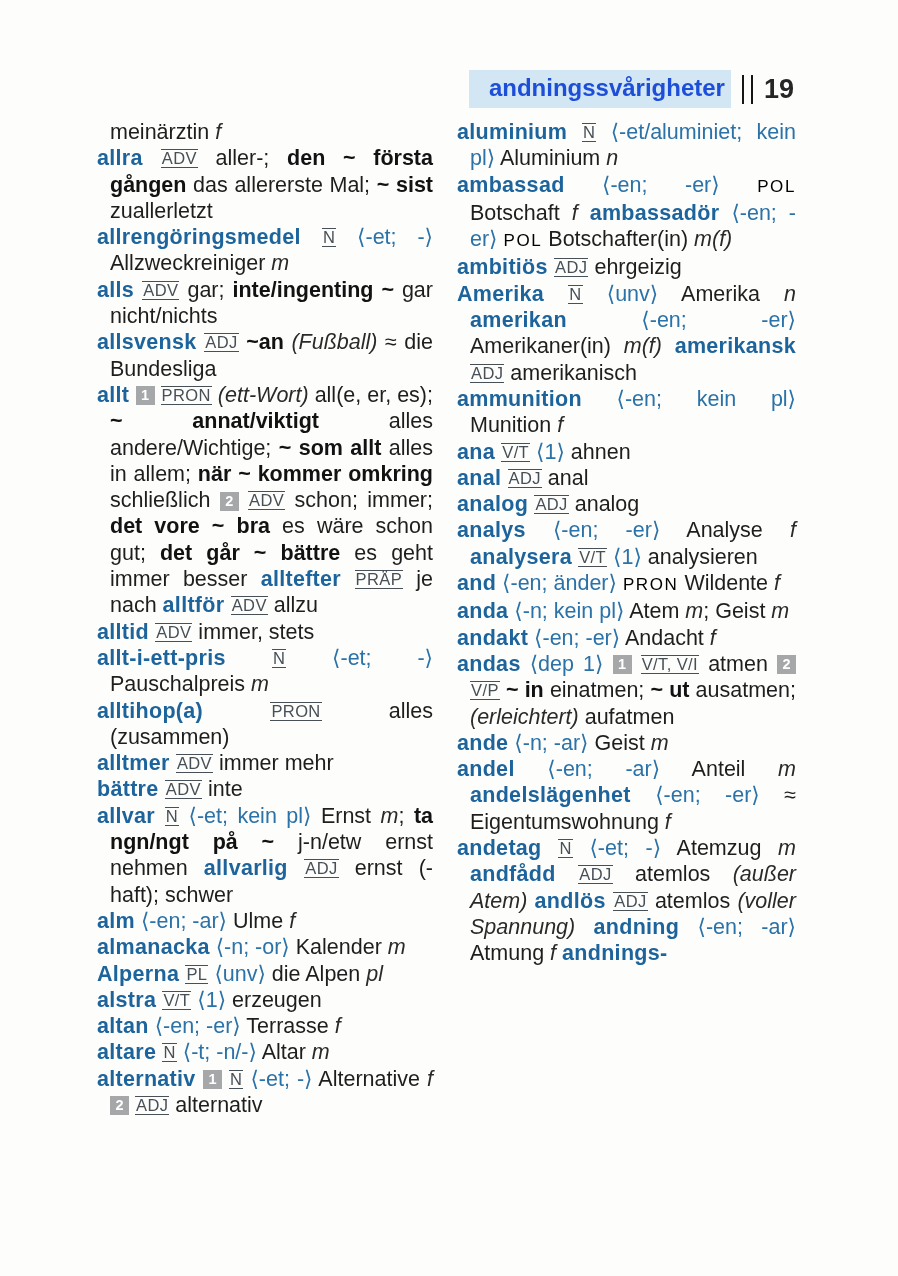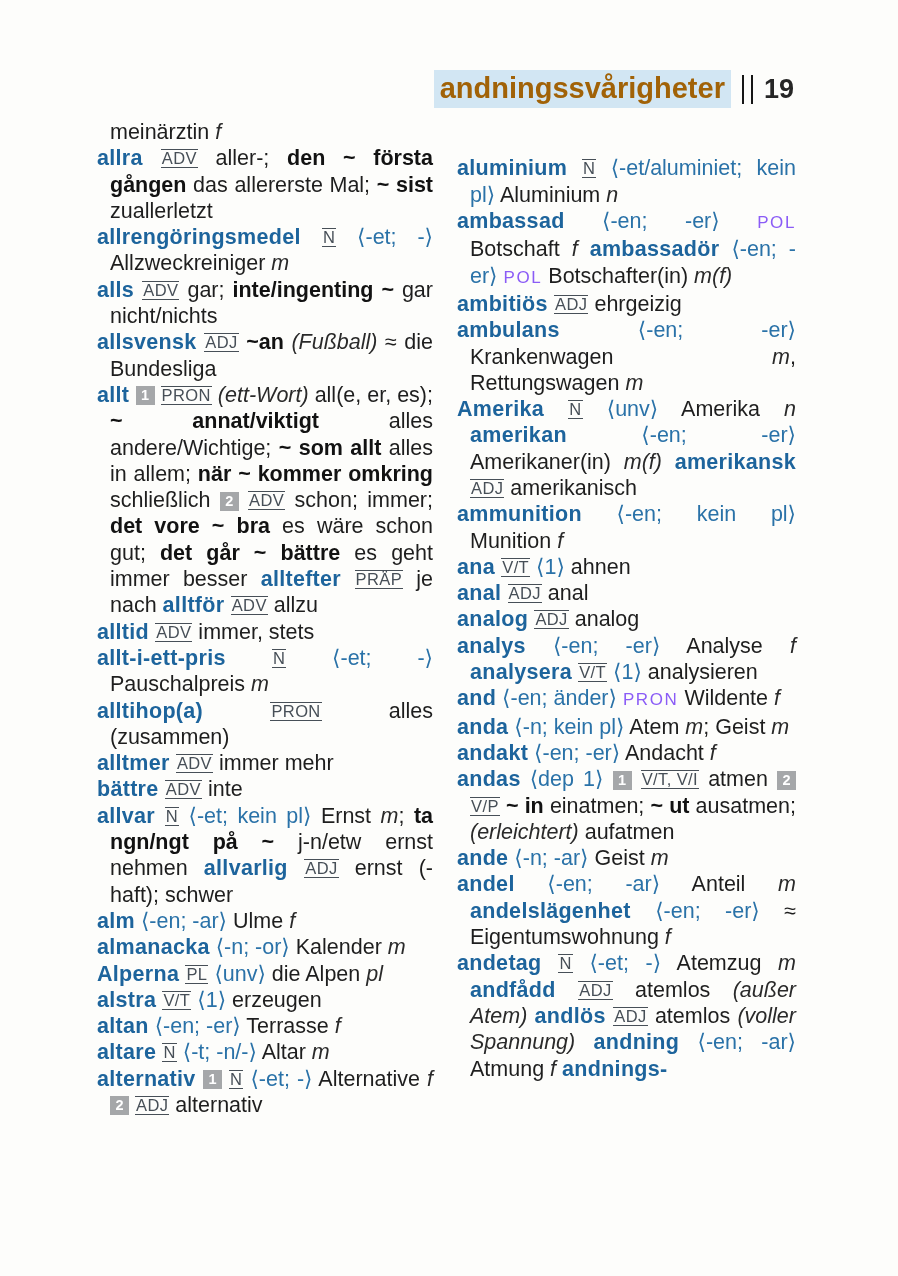--- a/index.html
+++ b/index.html
@@ -13,34 +13,34 @@
     font-size:21.5px;
     line-height:26.3px;
     color:#1e1e1e;
   }
   
   .header{
     position:absolute;top:70px;right:104px;
     display:flex;align-items:center;gap:9px;
   }
   .guide-word{
-    font-weight:bold;font-size:29px;line-height:34px;
-    color:#a16207;background:#d2e6f3;
-    padding:1px 6px 3px 6px;
+    font-weight:bold;font-size:24px;line-height:34px;
+    color:#1d4ed8;background:#d2e6f3;
+    padding:1px 6px 3px 20px;
   }
   .double-bar{
     display:inline-block;width:7px;height:29px;
     border-left:2px solid #161616;border-right:2px solid #161616;
     margin:0 2px;
   }
   .page-num{font-size:27px;color:#262626;font-weight:bold;}
   
   .columns{
     position:absolute;left:97px;top:119px;
-    display:flex;gap:24px;align-items:center;
+    display:flex;gap:24px;
   }
   .col{width:336px;}
   .col-right{width:339px;}
   p.entry{
     margin:0;text-align:justify;
     padding-left:13px;text-indent:-13px;
   }
   p.entry.cont{text-indent:0;}
   
   .seg-hw{color:#1d649c;font-weight:bold;letter-spacing:0.3px;}
@@ -48,21 +48,21 @@
   .seg-tx{color:#1e1e1e;}
   .seg-bd{color:#121212;font-weight:bold;}
   .seg-it{color:#2a2a2a;font-style:italic;}
   .seg-lb{
     display:inline-block;text-indent:0;
     color:#474f57;font-size:16.5px;line-height:17px;
     letter-spacing:0.4px;
     border-top:1.5px solid #474f57;border-bottom:1.5px solid #474f57;
     padding:0 1px;vertical-align:1px;
   }
-  .seg-fl{color:#8b5cf6;font-size:17px;letter-spacing:1.6px;}
+  .seg-fl{color:#000000;font-size:17px;letter-spacing:1.6px;}
   .seg-nm{
     display:inline-block;text-indent:0;
     width:19px;height:19px;line-height:19.5px;
     background:#a5a7a9;color:#ffffff;
     font-size:14.5px;font-weight:bold;text-align:center;
     vertical-align:1.5px;
   }
 </style>
 </head>
 <body>
@@ -94,21 +94,20 @@
         <p class="entry"><span class="seg-hw">Alperna </span><span class="seg-lb">PL</span><span class="seg-an"> ⟨unv⟩</span><span class="seg-tx"> die Alpen </span><span class="seg-it">pl</span></p>
         <p class="entry"><span class="seg-hw">alstra </span><span class="seg-lb">V/T</span><span class="seg-an"> ⟨1⟩</span><span class="seg-tx"> erzeugen</span></p>
         <p class="entry"><span class="seg-hw">altan</span><span class="seg-an"> ⟨-en; -er⟩</span><span class="seg-tx"> Terrasse </span><span class="seg-it">f</span></p>
         <p class="entry"><span class="seg-hw">altare </span><span class="seg-lb">N</span><span class="seg-an"> ⟨-t; -n/-⟩</span><span class="seg-tx"> Altar </span><span class="seg-it">m</span></p>
         <p class="entry"><span class="seg-hw">alternativ </span><span class="seg-nm">1</span><span class="seg-tx"> </span><span class="seg-lb">N</span><span class="seg-an"> ⟨-et; -⟩</span><span class="seg-tx"> Alternative </span><span class="seg-it">f</span><span class="seg-tx"> </span><span class="seg-nm">2</span><span class="seg-tx"> </span><span class="seg-lb">ADJ</span><span class="seg-tx"> alternativ</span></p>
       </div>
     <div class="col col-right">
         <p class="entry"><span class="seg-hw">aluminium </span><span class="seg-lb">N</span><span class="seg-an"> ⟨-et/aluminiet; kein pl⟩</span><span class="seg-tx"> Aluminium </span><span class="seg-it">n</span></p>
         <p class="entry"><span class="seg-hw">ambassad</span><span class="seg-an"> ⟨-en; -er⟩</span><span class="seg-tx"> </span><span class="seg-fl">POL</span><span class="seg-tx"> Botschaft </span><span class="seg-it">f</span><span class="seg-tx"> </span><span class="seg-hw">ambassadör</span><span class="seg-an"> ⟨-en; -er⟩</span><span class="seg-tx"> </span><span class="seg-fl">POL</span><span class="seg-tx"> Botschafter(in) </span><span class="seg-it">m(f)</span></p>
         <p class="entry"><span class="seg-hw">ambitiös </span><span class="seg-lb">ADJ</span><span class="seg-tx"> ehrgeizig</span></p>
-        <p class="entry"><span class="seg-hw">ambulans</span><span class="seg-an"> ⟨-en; -er⟩</span><span class="seg-tx"> Krankenwagen </span><span class="seg-it">m</span><span class="seg-tx">, Rettungswagen </span><span class="seg-it">m</span></p>
         <p class="entry"><span class="seg-hw">Amerika </span><span class="seg-lb">N</span><span class="seg-an"> ⟨unv⟩</span><span class="seg-tx"> Amerika </span><span class="seg-it">n</span><span class="seg-tx"> </span><span class="seg-hw">amerikan</span><span class="seg-an"> ⟨-en; -er⟩</span><span class="seg-tx"> Amerikaner(in) </span><span class="seg-it">m(f)</span><span class="seg-tx"> </span><span class="seg-hw">amerikansk </span><span class="seg-lb">ADJ</span><span class="seg-tx"> amerikanisch</span></p>
         <p class="entry"><span class="seg-hw">ammunition</span><span class="seg-an"> ⟨-en; kein pl⟩</span><span class="seg-tx"> Munition </span><span class="seg-it">f</span></p>
         <p class="entry"><span class="seg-hw">ana </span><span class="seg-lb">V/T</span><span class="seg-an"> ⟨1⟩</span><span class="seg-tx"> ahnen</span></p>
         <p class="entry"><span class="seg-hw">anal </span><span class="seg-lb">ADJ</span><span class="seg-tx"> anal</span></p>
         <p class="entry"><span class="seg-hw">analog </span><span class="seg-lb">ADJ</span><span class="seg-tx"> analog</span></p>
         <p class="entry"><span class="seg-hw">analys</span><span class="seg-an"> ⟨-en; -er⟩</span><span class="seg-tx"> Analyse </span><span class="seg-it">f</span><span class="seg-tx"> </span><span class="seg-hw">analysera </span><span class="seg-lb">V/T</span><span class="seg-an"> ⟨1⟩</span><span class="seg-tx"> analysieren</span></p>
         <p class="entry"><span class="seg-hw">and</span><span class="seg-an"> ⟨-en; änder⟩</span><span class="seg-tx"> </span><span class="seg-fl">PRON</span><span class="seg-tx"> Wildente </span><span class="seg-it">f</span></p>
         <p class="entry"><span class="seg-hw">anda</span><span class="seg-an"> ⟨-n; kein pl⟩</span><span class="seg-tx"> Atem </span><span class="seg-it">m</span><span class="seg-tx">; Geist </span><span class="seg-it">m</span></p>
         <p class="entry"><span class="seg-hw">andakt</span><span class="seg-an"> ⟨-en; -er⟩</span><span class="seg-tx"> Andacht </span><span class="seg-it">f</span></p>
         <p class="entry"><span class="seg-hw">andas</span><span class="seg-an"> ⟨dep 1⟩</span><span class="seg-tx"> </span><span class="seg-nm">1</span><span class="seg-tx"> </span><span class="seg-lb">V/T, V/I</span><span class="seg-tx"> atmen </span><span class="seg-nm">2</span><span class="seg-tx"> </span><span class="seg-lb">V/P</span><span class="seg-tx"> </span><span class="seg-bd">~ in</span><span class="seg-tx"> einatmen; </span><span class="seg-bd">~ ut</span><span class="seg-tx"> ausatmen; </span><span class="seg-it">(erleichtert)</span><span class="seg-tx"> aufatmen</span></p>

